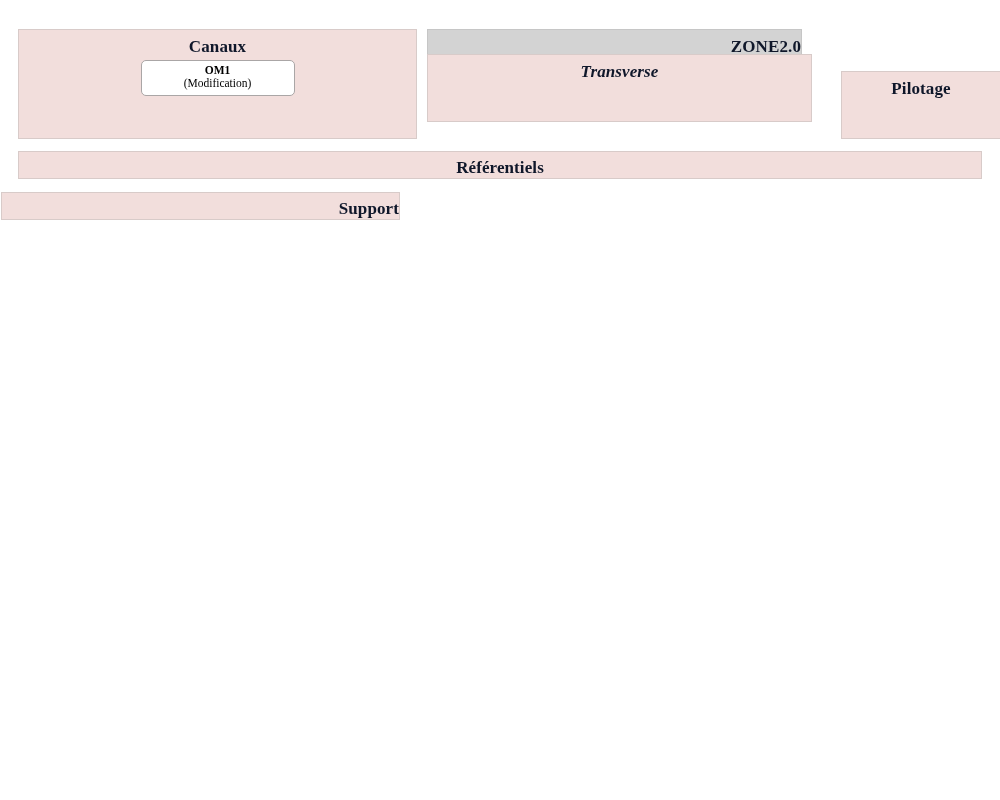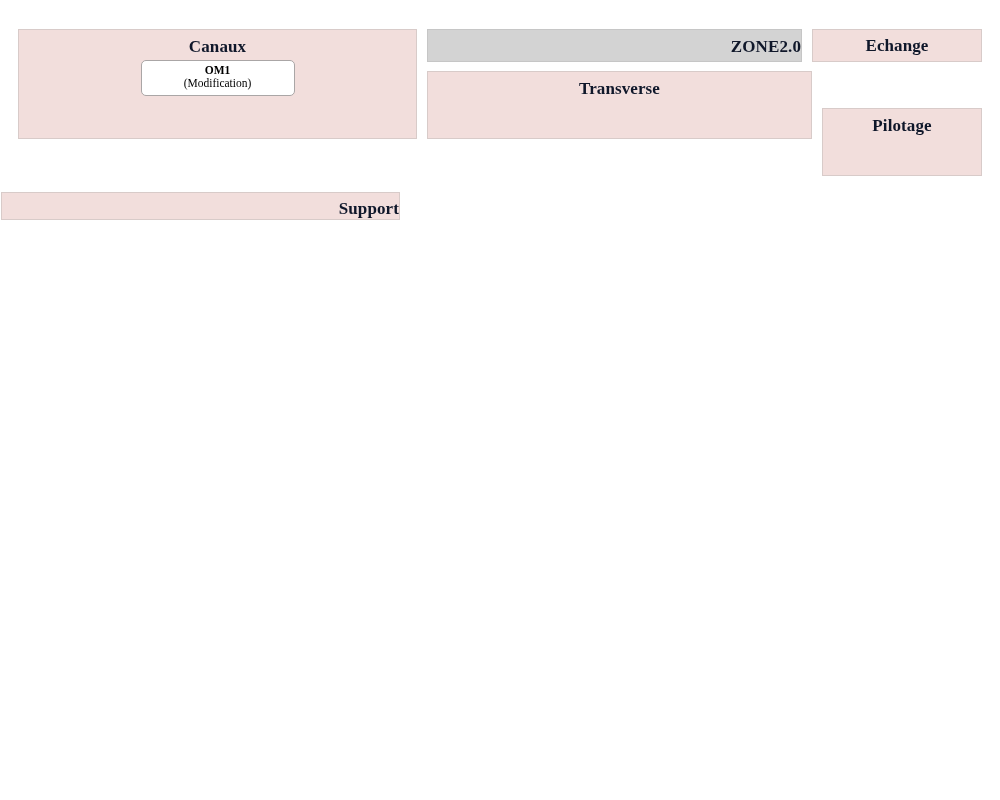--- a/index.html
+++ b/index.html
@@ -77,22 +77,22 @@
     font-size: 11.5px;
     color: #000000;
     white-space: nowrap;
     text-align: center;
   }
 
   
   #zone-canaux      { left: 18px;  top: 29px;  width: 399px; height: 110px; }
   #zone-zone20      { left: 427px; top: 29px;  width: 375px; height: 33px; text-align: right;  }
   #zone-echange     { left: 812px; top: 29px;  width: 170px; height: 33px;  }
-  #zone-transverse  { left: 427px; top: 71px;  width: 385px; height: 68px;  }
-  #zone-pilotage    { left: 822px; top: 71px;  width: 160px; height: 68px; margin-top: 37px;  }
+  #zone-transverse  { left: 427px; top: 54px;  width: 385px; height: 68px; font-style: italic;  }
+  #zone-pilotage    { left: 841px; top: 71px;  width: 160px; height: 68px;  }
   #zone-referentiels{ left: 18px;  top: 151px; width: 964px; height: 28px;  }
   #zone-support     { left: 1px;  top: 192px; width: 399px; height: 28px; text-align: right;  }
 
   #card-om1         { width: 154px; }
   #card-omprojet    { width: 154px; }
 </style>
 </head>
 <body>
 
 <div id="canvas">
@@ -102,30 +102,30 @@
     <div class="app-card" id="card-om1">
       <span class="app-card-name">OM1</span>
       <span class="app-card-state">(Modification)</span>
     </div>
   </div>
 
   <div class="zone gray bar" id="zone-zone20">
     <div class="zone-title">ZONE2.0</div>
   </div>
 
-  <div class="zone bar" id="zone-echange">
-    <div class="zone-title">Echange</div>
-  </div>
 
   <div class="zone" id="zone-transverse">
     <div class="zone-title">Transverse</div>
   </div>
 
   <div class="zone" id="zone-pilotage">
     <div class="zone-title">Pilotage</div>
   </div>
 
+  <div class="zone bar" id="zone-referentiels">
+    <div class="zone-title">Référentiels</div>
+  </div>
 
   <div class="zone bar" id="zone-support">
     <div class="zone-title">Support</div>
   </div>
 
 </div>
 
 </body></html>

